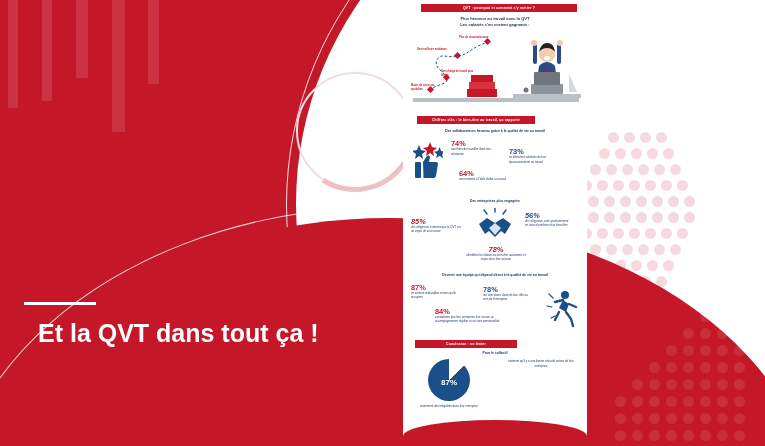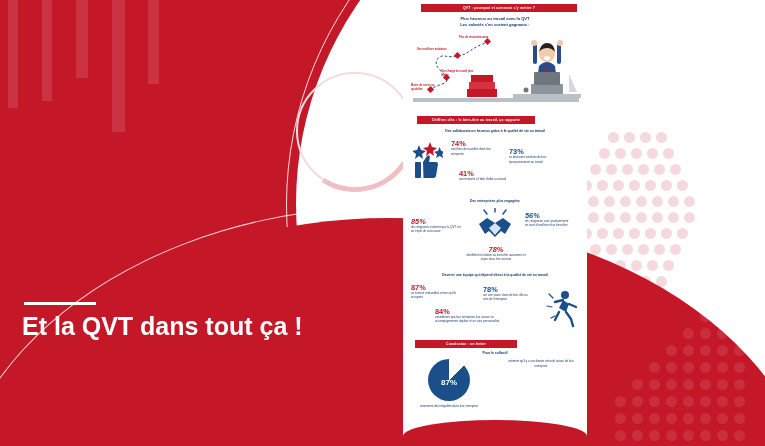--- a/index.html
+++ b/index.html
@@ -75,21 +75,21 @@
   }
 
   
   .title-wrap{position:absolute;left:22px;top:292px;width:330px;z-index:40;}
   .title-main{
     color:#fff;font-size:40px;font-weight:bold;letter-spacing:.5px;
     line-height:1;margin:0 0 0 0;font-family:"Liberation Sans", sans-serif;
   }
   .title-rule{width:72px;height:3px;background:#fff;margin:10px 0 9px 2px;}
   .title-sub{
-    color:#fff;font-size:25px;font-weight:bold;line-height:1;margin:0;
+    color:#fff;font-size:25px;font-weight:bold;line-height:1;margin:16px;
   }
 
   
   .sheet{
     position:absolute;left:403px;top:0;width:184px;height:446px;
     background:#ffffff;overflow:hidden;z-index:30;
     font-size:3.1px;color:#1b3b6b;
   }
   .sheet .band{
     position:relative;background:#c41728;color:#fff;font-weight:bold;
@@ -350,21 +350,21 @@
       </svg>
       <div class="stat" style="left:42px;top:2px;width:48px;">
         <div class="pct red">74%</div>
         <div class="cap">sont fiers de travailler dans leur entreprise</div>
       </div>
       <div class="stat" style="left:100px;top:10px;width:48px;">
         <div class="pct blue">73%</div>
         <div class="cap">se déclarent satisfaits de leur épanouissement au travail</div>
       </div>
       <div class="stat" style="left:50px;top:32px;width:48px;">
-        <div class="pct red">41%</div>
+        <div class="pct red">64%</div>
         <div class="cap">sont motivés à l'idée d'aller au travail</div>
       </div>
     </div>
 
     <div class="sect-title">Des entreprises plus engagées</div>
     <div class="stats" style="height:62px;font-style:italic;">
       <svg class="ico" style="left:64px;top:0px;" width="44" height="36" viewBox="0 0 44 36">
         <path d="M22 4 v-4 M14 6 l-3 -4 M30 6 l3 -4" stroke="#1b4f8a" stroke-width="1.4" stroke-linecap="round"></path>
         <path d="M6 16 l8 -6 l8 5 l8 -5 l8 6 l-6 10 l-4 -3 l-6 6 l-6 -6 l-4 3 z" fill="#1b4f8a"></path>
         <path d="M22 15 l6 5 l-6 7 l-6 -7 z" fill="#d8e3f2"></path>

